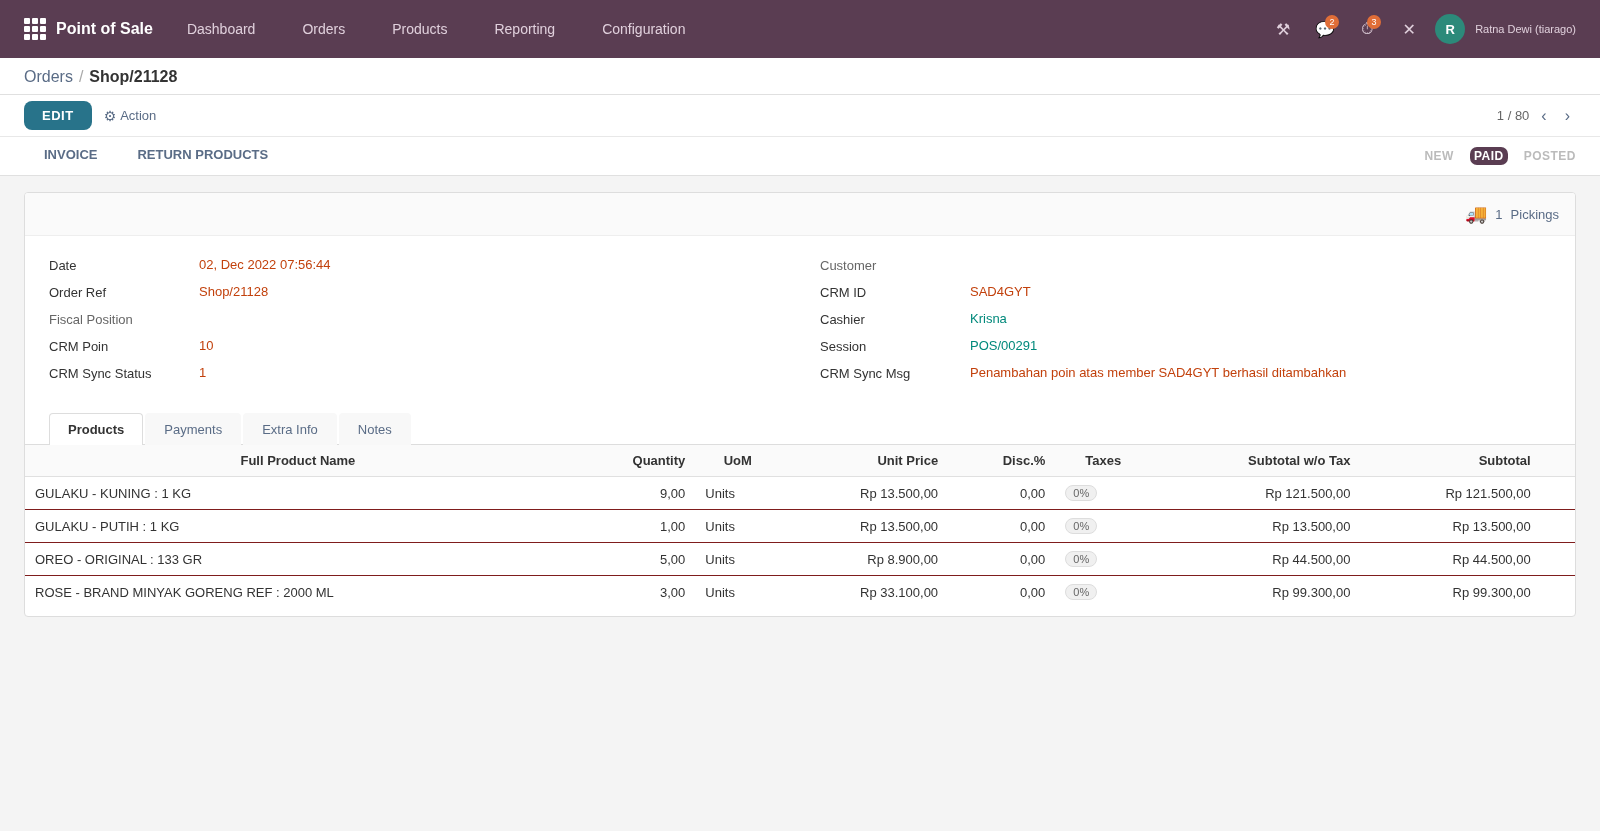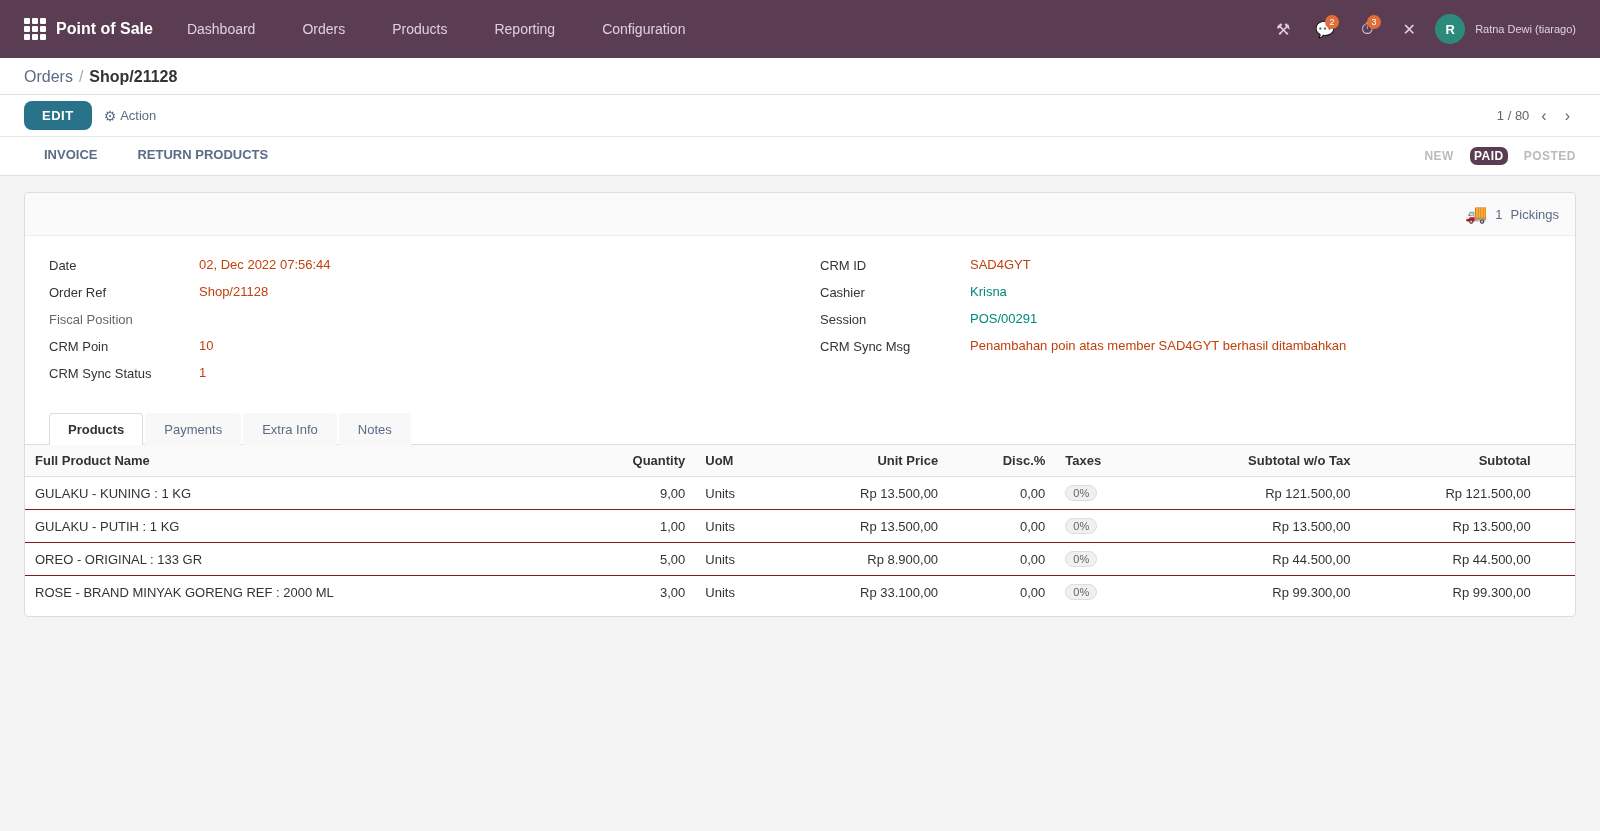--- a/index.html
+++ b/index.html
@@ -293,21 +293,21 @@
     
     .products-table {
       width: 100%;
       border-collapse: collapse;
       font-size: 13px;
     }
     .products-table th {
       background: #fafafa;
       border-bottom: 1px solid #e0e0e0;
       padding: 8px 10px;
-      text-align: left;
+      text-align: center;
       color: #333;
       font-weight: 600;
     }
     .products-table th.right { text-align: right; }
     .products-table td {
       padding: 8px 10px;
       border-bottom: 1px solid #7f1d1d;
       color: #333;
     }
     .products-table td.right { text-align: right; }
@@ -429,20 +429,24 @@
         <div class="form-row">
           <span class="form-label bold">CRM Poin</span>
           <span class="form-value">10</span>
         </div>
         <div class="form-row">
           <span class="form-label bold">CRM Sync Status</span>
           <span class="form-value">1</span>
         </div>
       </div>
       <div class="form-section">
+        <div class="form-row">
+          <span class="form-label" style="color:#666;">Customer</span>
+          <span class="form-value muted"></span>
+        </div>
         <div class="form-row">
           <span class="form-label bold">CRM ID</span>
           <span class="form-value">SAD4GYT</span>
         </div>
         <div class="form-row">
           <span class="form-label bold">Cashier</span>
           <span class="form-value link">Krisna</span>
         </div>
         <div class="form-row">
           <span class="form-label bold">Session</span>

